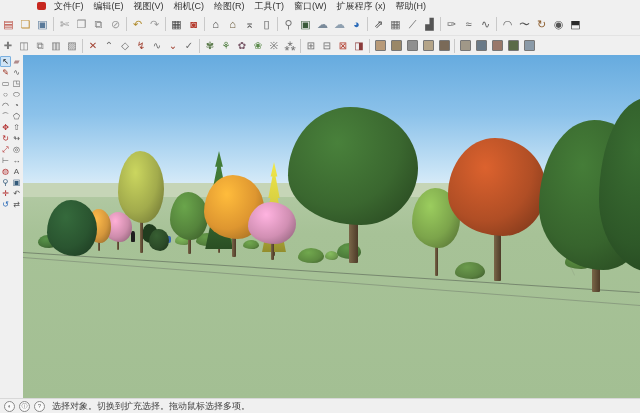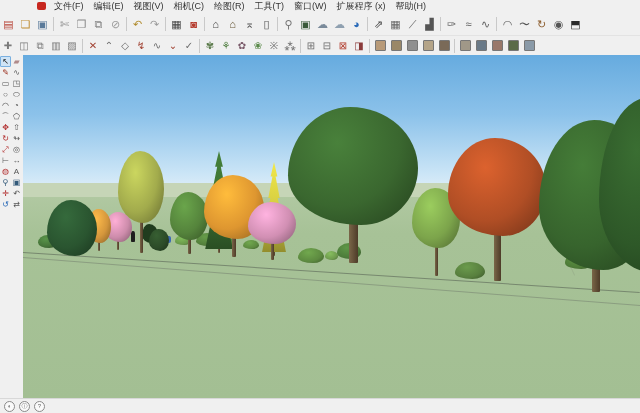--- a/index.html
+++ b/index.html
@@ -276,15 +276,16 @@
       <div class="prop" style="left: 108px; top: 176px; width: 4px; height: 11px; z-index: 187; background: rgb(30, 30, 30); border-radius: 45% 45% 20% 20% / 30% 30% 10% 10%;"></div>
       <div class="prop" style="left: 119px; top: 169px; width: 16px; height: 19px; z-index: 188; background: rgb(32, 60, 30); border-radius: 45% 55% 40% 60% / 60% 55% 45% 40%;"></div>
       <div class="prop" style="left: 138px; top: 181px; width: 10px; height: 7px; z-index: 188; background: rgb(58, 104, 180); border-radius: 2px;"></div>
     </div>
 
   <div class="statusbar">
 
     <div class="sicon">◐</div>
       <div class="sicon">ⓘ</div>
       <div class="sicon">?</div>
+      <span class="hint">选择对象。切换到扩充选择。拖动鼠标选择多项。</span>
   </div>
 
 </div>
 
 </body></html>

